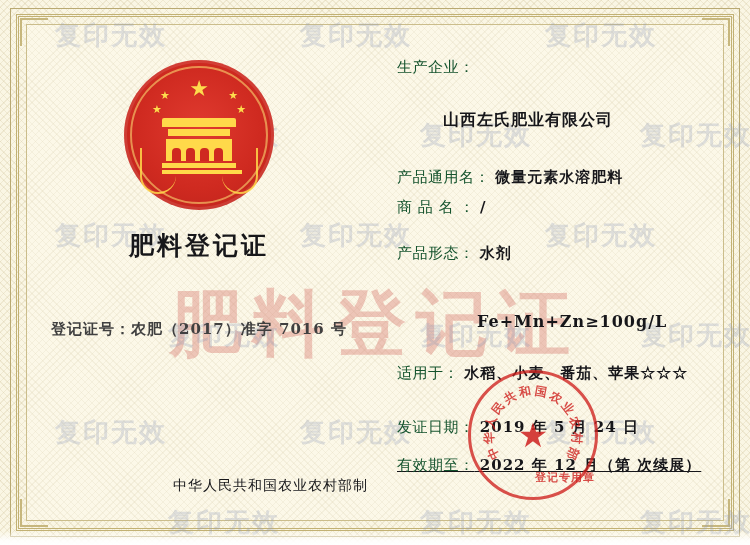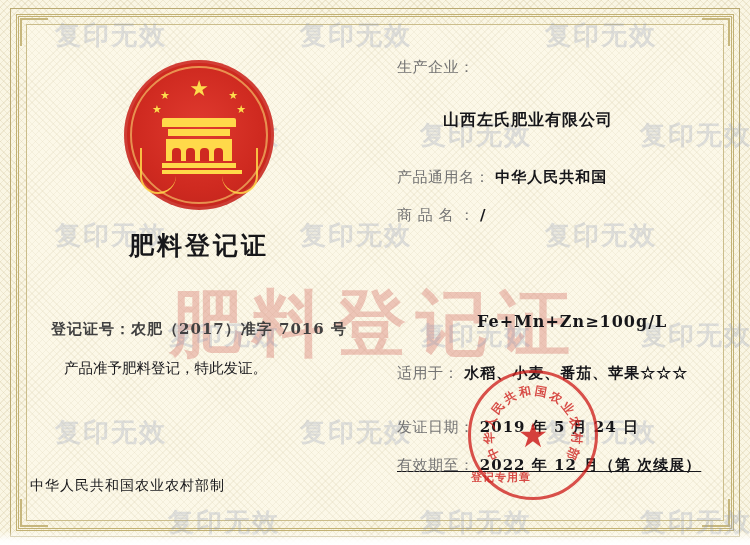--- a/index.html
+++ b/index.html
@@ -240,46 +240,46 @@
     color: #16161a;
     line-height: 2.0;
     text-align: justify;
   }
   #approval .l2 { display: block; }
 
   #issuer {
     position: absolute;
     bottom: 22px;
     left: 0; right: 0;
-    text-align: left;
+    text-align: right;
     font-family: "DejaVu Serif", "Liberation Serif", serif;
     font-size: 14px;
     color: #17171a;
     letter-spacing: 1px;
   }
 
   
   .field {
     position: absolute;
     left: 28px;
     font-family: "DejaVu Serif", "Liberation Serif", serif;
     font-size: 15px;
     color: #16161a;
     white-space: nowrap;
     letter-spacing: 0.5px;
   }
-  .field .label { color: #737373; }
+  .field .label { color: #14532d; }
   .field .value {
     font-weight: bold;
     letter-spacing: 1px;
   }
   #f-producer   { top: 30px; }
   #f-company    { top: 82px; left: 74px; font-weight: bold; font-size: 16px; letter-spacing: 2px; }
   #f-generic    { top: 140px; }
-  #f-brand      { top: 178px; }
+  #f-brand      { top: 170px; }
   #f-form       { top: 216px; }
   #f-spec-label { top: 252px; }
   #f-spec-value { top: 284px; left: 108px; font-weight: bold; font-size: 16px; }
   #f-crops      { top: 336px; }
   #f-issue      { top: 390px; }
   #f-valid      { top: 428px; text-decoration: underline; }
 
   
   #seal {
     position: absolute;
@@ -307,21 +307,21 @@
     font-family: "DejaVu Serif", "Liberation Serif", serif;
     font-size: 12px;
     font-weight: bold;
     color: rgba(206, 32, 30, 0.80);
     transform-origin: 0 52px;
   }
   #seal-bottom {
     position: absolute;
     left: 0; right: 0;
     bottom: 12px;
-    text-align: left;
+    text-align: right;
     font-family: Liberation Sans, sans-serif;
     font-size: 11px;
     font-weight: bold;
     color: rgba(206, 32, 30, 0.80);
     letter-spacing: 1px;
   }
 
   
   #bottom-shade {
     position: absolute;
@@ -398,47 +398,50 @@
         </div>
       </div>
 
       <div id="cert-title">
         <span class="line2">肥料登记证</span>
       </div>
 
       <div id="reg-no">登记证号：农肥（2017）准字 7016 号</div>
 
       <div id="approval">
-        <span class="l2">产品准予肥料登记，特此发证。</span>
       </div>
 
       <div id="issuer">中华人民共和国农业农村部制</div>
     </div>
 
     <div id="divider"></div>
 
     <div id="right-col">
 
       <div class="field" id="f-producer">
         <span class="label">生产企业：</span>
       </div>
       <div class="field" id="f-company">
         <span class="value">山西左氏肥业有限公司</span>
       </div>
 
       <div class="field" id="f-generic">
         <span class="label">产品通用名：</span>
-        <span class="value">中华人民共和国</span>
+        <span class="value">微量元素水溶肥料</span>
       </div>
 
       <div class="field" id="f-brand">
         <span class="label">商 品 名 ：</span>
         <span class="value">/</span>
       </div>
 
+      <div class="field" id="f-form">
+        <span class="label">产品形态：</span>
+        <span class="value">水剂</span>
+      </div>
 
       <div class="field" id="f-spec-value">
         <span class="value">Fe+Mn+Zn≥100g/L</span>
       </div>
 
       <div class="field" id="f-crops">
         <span class="label">适用于：</span>
         <span class="value">水稻、小麦、番茄、苹果☆☆☆</span>
       </div>
 

